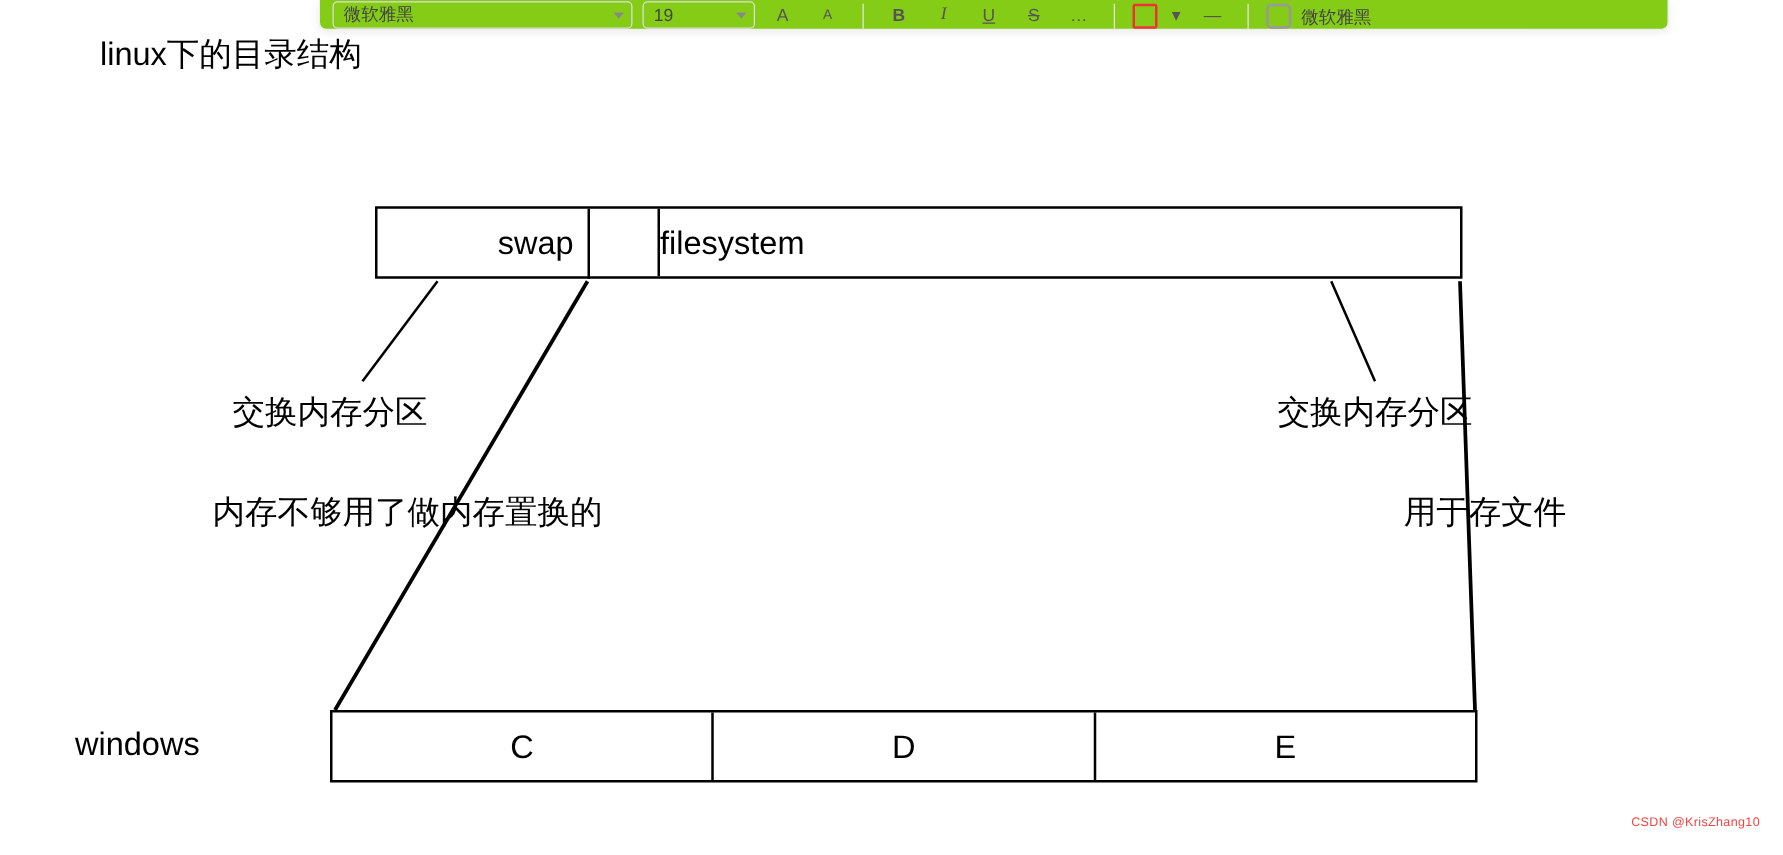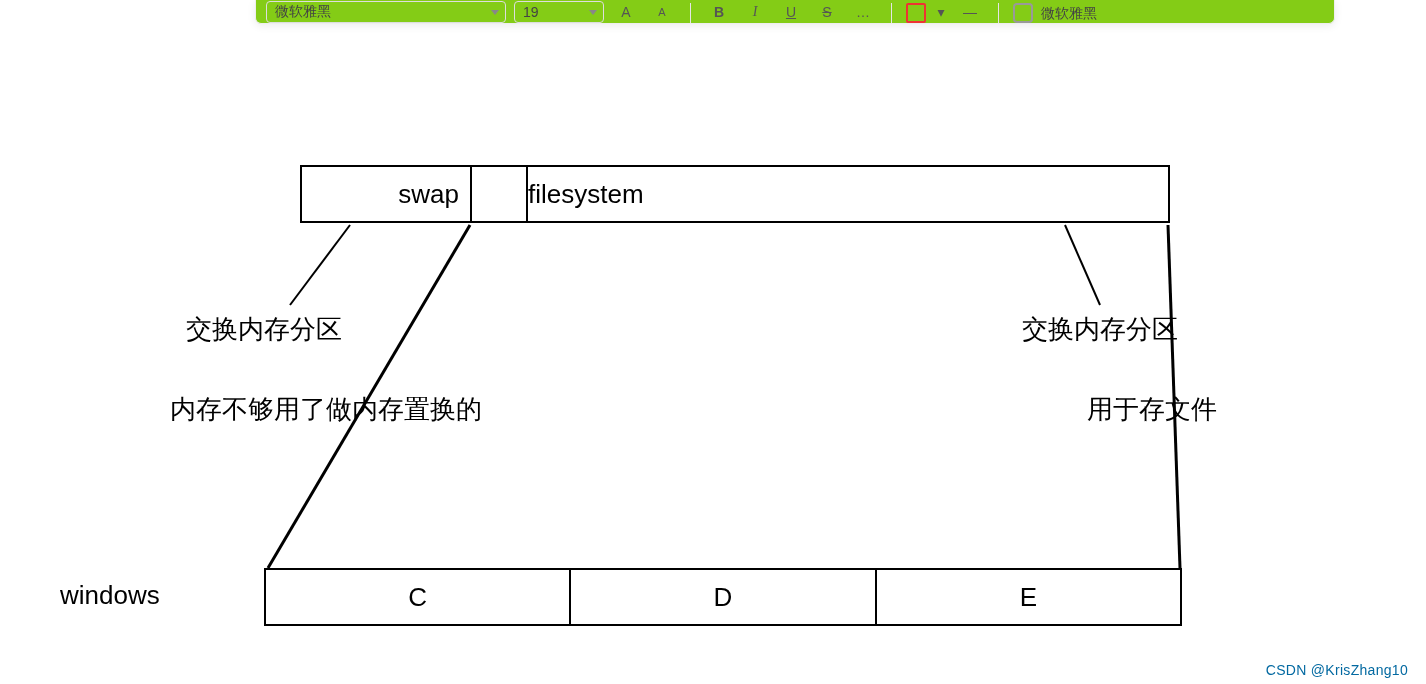--- a/index.html
+++ b/index.html
@@ -21,22 +21,22 @@
   .linux-bar .split2{position:absolute;left:168px;top:0;width:0;height:56px;border-left:2px solid #000;}
   
   .win-bar{position:absolute;left:264px;top:568px;width:918px;height:58px;border:2px solid #000;box-sizing:border-box;display:flex;}
   .win-cell{flex:1;display:flex;align-items:center;justify-content:center;font-size:26px;border-right:2px solid #000;}
   .win-cell:last-child{border-right:none;}
   .label{position:absolute;font-size:26px;}
   .win-label{left:60px;top:580px;}
   .swap-t1{left:186px;top:312px;font-family:Liberation Mono, monospace;}
   .swap-t2{left:170px;top:392px;}
   .fs-t1{left:1022px;top:312px;}
-  .fs-t2{left:1046px;top:392px;margin-left:41px;}
-  .watermark{position:absolute;right:18px;bottom:6px;font-size:14px;color:#0369a1;letter-spacing:.3px;}
+  .fs-t2{left:1082px;top:392px;margin-left:41px;}
+  .watermark{position:absolute;right:18px;bottom:20px;font-size:10px;color:#ef4444;letter-spacing:.3px;}
   svg.lines{position:absolute;left:0;top:0;width:1426px;height:684px;pointer-events:none;}
 </style>
 </head>
 <body>
 
 <div class="page">
 
   <div class="toolbar">
     <div class="sel" style="width:210px;">
       <span>微软雅黑</span>
@@ -54,20 +54,21 @@
     <div class="tb-btn">…</div>
     <div class="sep"></div>
     <div class="color-swatch"></div>
     <div class="tb-btn" style="width:14px;">▾</div>
     <div class="tb-btn">—</div>
     <div class="sep"></div>
     <div class="checkbox"></div>
     <span style="color:#444;">微软雅黑</span>
   </div>
 
+  <div class="heading">linux下的目录结构</div>
 
   <div class="linux-bar">
     <div class="linux-swap">
       <span>swap</span>
     </div>
     <div class="linux-fs">
       <span>filesystem</span>
     </div>
     <div class="split2"></div>
   </div>

